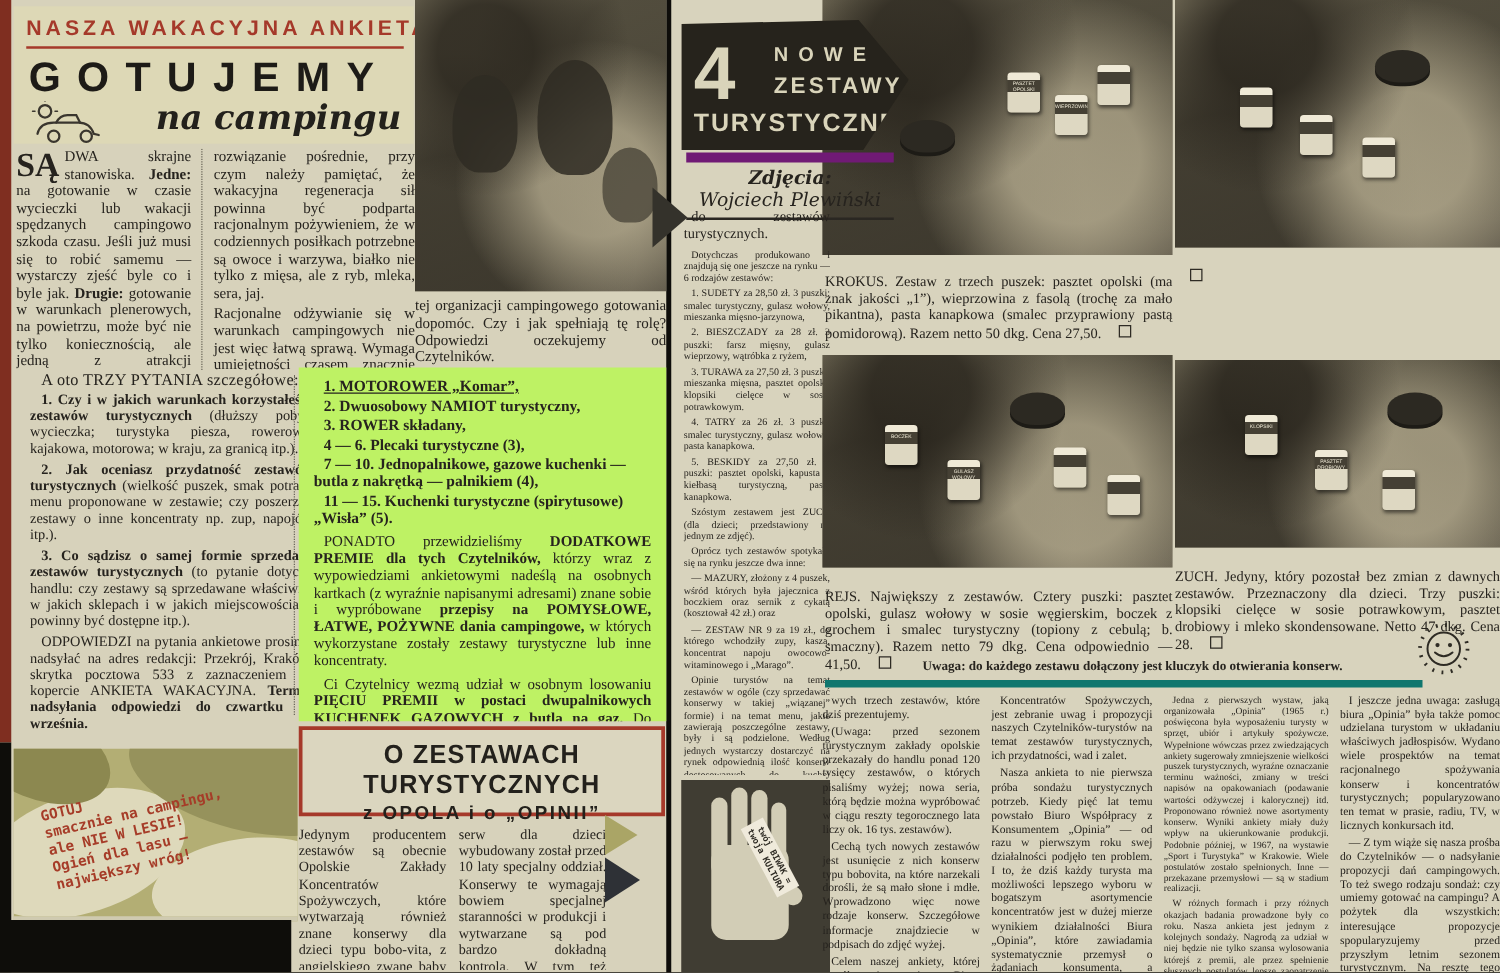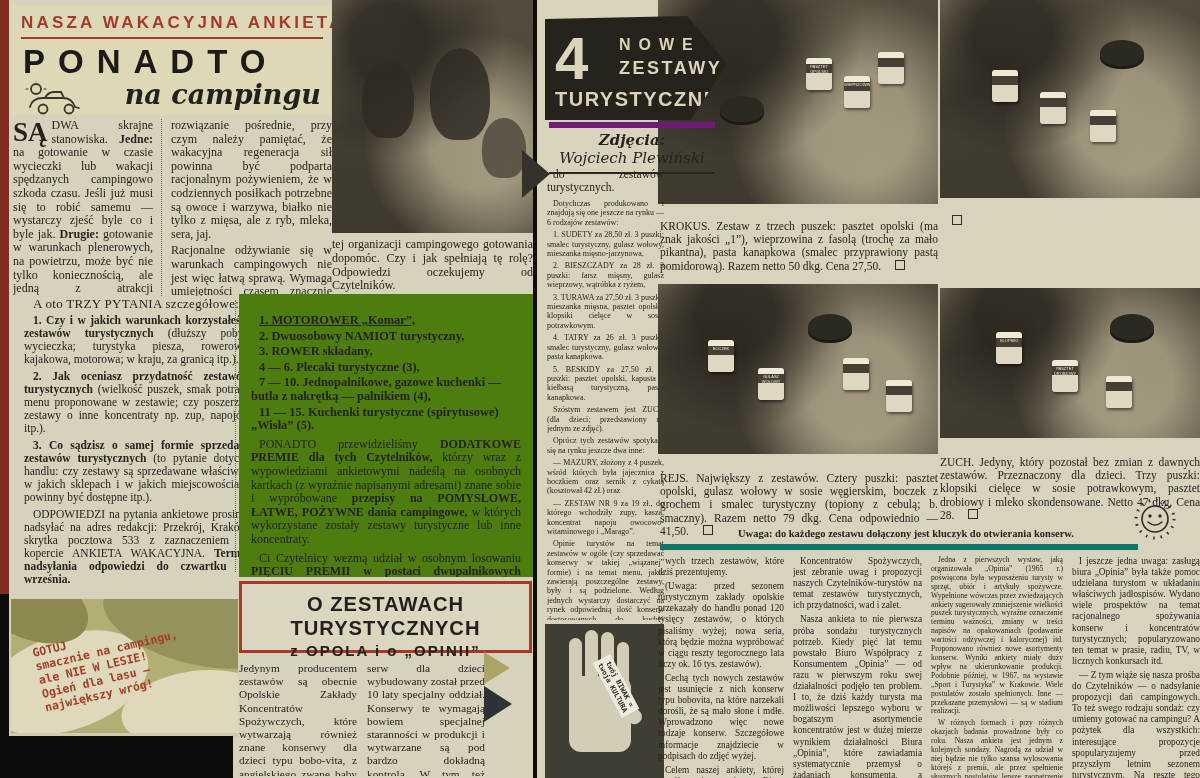--- a/index.html
+++ b/index.html
@@ -44,22 +44,22 @@
   .ic1{width:140px;padding-right:8px;border-right:1px dotted #6b675a;}
   .ic2{flex:1;padding-left:9px;}
   .drop{float:left;font-size:27px;line-height:24px;font-weight:bold;margin:1px 4px 0 0;}
   .photocap{position:absolute;left:332px;top:238px;width:201px;font-size:12px;line-height:13.8px;text-align:justify;}
   .questions{position:absolute;left:24px;top:297px;width:226px;height:293px;overflow:hidden;
              font-size:11.5px;line-height:13px;text-align:justify;}
   .questions p{margin:0 0 4px;text-indent:9px;}
   .qhead{font-size:13px;letter-spacing:.3px;}
   .q b{font-weight:bold;}
   .dotline{position:absolute;left:235px;top:300px;height:272px;border-left:1px dotted #6b675a;}
-  .prizes{position:absolute;left:239px;top:294px;width:294px;height:283px;background:#4d7c0f;
-          padding:20px 12px;box-sizing:border-box;overflow:hidden;font-size:12.4px;line-height:13.6px;}
+  .prizes{position:absolute;left:239px;top:294px;width:294px;height:283px;background:#bef264;
+          padding:9px 12px;box-sizing:border-box;overflow:hidden;font-size:12.4px;line-height:13.6px;}
   .prizes p{margin:0 0 2px;text-indent:8px;}
   .prize{font-weight:bold;}
   .prize.u u{text-decoration:underline;}
   .pj{text-align:justify;font-size:12px;margin-top:5px !important;}
   .sticker{position:absolute;left:11px;top:599px;width:227px;height:134px;background:#b3ae74;overflow:hidden;
            border-bottom:4px solid #cfcab0;}
   .blob{position:absolute;border-radius:50%;}
   .stxt{position:absolute;left:26px;top:30px;transform:rotate(-13deg);color:#a63c28;
         font-family:"DejaVu Sans Mono",monospace;font-weight:bold;font-size:11.5px;line-height:14px;}
   .opolebox{position:absolute;left:239px;top:581px;width:293px;height:72px;border:3px solid #a5392a;
@@ -79,21 +79,21 @@
   .phTramp{left:403px;top:0;width:260px;height:198px;}
   .phRejs{left:121px;top:284px;width:280px;height:170px;}
   .phZuch{left:403px;top:288px;width:260px;height:150px;}
   .badge{position:absolute;left:8px;top:16px;width:182px;height:104px;background:#26231c;z-index:3;
          clip-path:polygon(0 3%,78% 0,100% 46%,80% 100%,0 100%);color:#d9d4ba;
          font-family:"Liberation Sans",sans-serif;font-weight:bold;}
   .bn{position:absolute;left:10px;top:8px;font-size:60px;}
   .bl1{position:absolute;left:74px;top:20px;font-size:16px;letter-spacing:8px;}
   .bl2{position:absolute;left:74px;top:42px;font-size:18px;letter-spacing:2.5px;}
   .bl3{position:absolute;left:10px;top:72px;font-size:20px;letter-spacing:1.5px;}
-  .credit{position:absolute;left:12px;top:122px;width:166px;border-top:6px solid #701a75;
+  .credit{position:absolute;left:12px;top:122px;width:166px;border-top:8px solid #701a75;
           border-bottom:2px solid #2a2722;padding:3px 0 5px;text-align:center;
           font-family:"DejaVu Serif",serif;font-style:italic;font-size:15px;}
   .credit .c1{font-weight:bold;}
   .narrow{position:absolute;left:10px;top:168px;width:117px;height:452px;overflow:hidden;
           font-size:8px;line-height:9.4px;text-align:justify;}
   .narrow p{margin:0 0 3px;text-indent:6px;}
   .narrow .lead{font-size:11.5px;line-height:13px;margin-bottom:5px;}
   .glovebox{position:absolute;left:8px;top:624px;width:119px;height:154px;background:#403d33;overflow:hidden;}
   .glabel{position:absolute;left:40px;top:52px;width:62px;background:#efeadb;transform:rotate(62deg);
           font-family:"DejaVu Sans Mono",monospace;font-weight:bold;font-size:7px;line-height:8px;
@@ -116,21 +116,21 @@
 </head>
 <body>
 
 <div id="stage">
 
   <div class="page" id="pageL">
     <div class="redstrip"></div>
 
     <div class="banner">
       <div class="kicker">NASZA WAKACYJNA ANKIETA</div>
-      <div class="gtitle">PONADTO</div>
+      <div class="gtitle">GOTUJEMY</div>
       <svg class="car" width="62" height="34" viewBox="0 0 62 34">
         <g fill="none" stroke="#3a362e" stroke-width="1.8" stroke-linecap="round">
           <circle cx="11" cy="8" r="5"></circle>
           <path d="M3 8h-2M11 0v-1M19 8h2" stroke-width="1.2"></path>
           <path d="M5 26q2-9 13-9h20q9 0 12 9l4 1"></path>
           <path d="M20 17q3-6 9-6h7l3 6"></path>
           <circle cx="18" cy="28" r="4.5"></circle>
           <circle cx="44" cy="28" r="4.5"></circle>
         </g>
       </svg>

